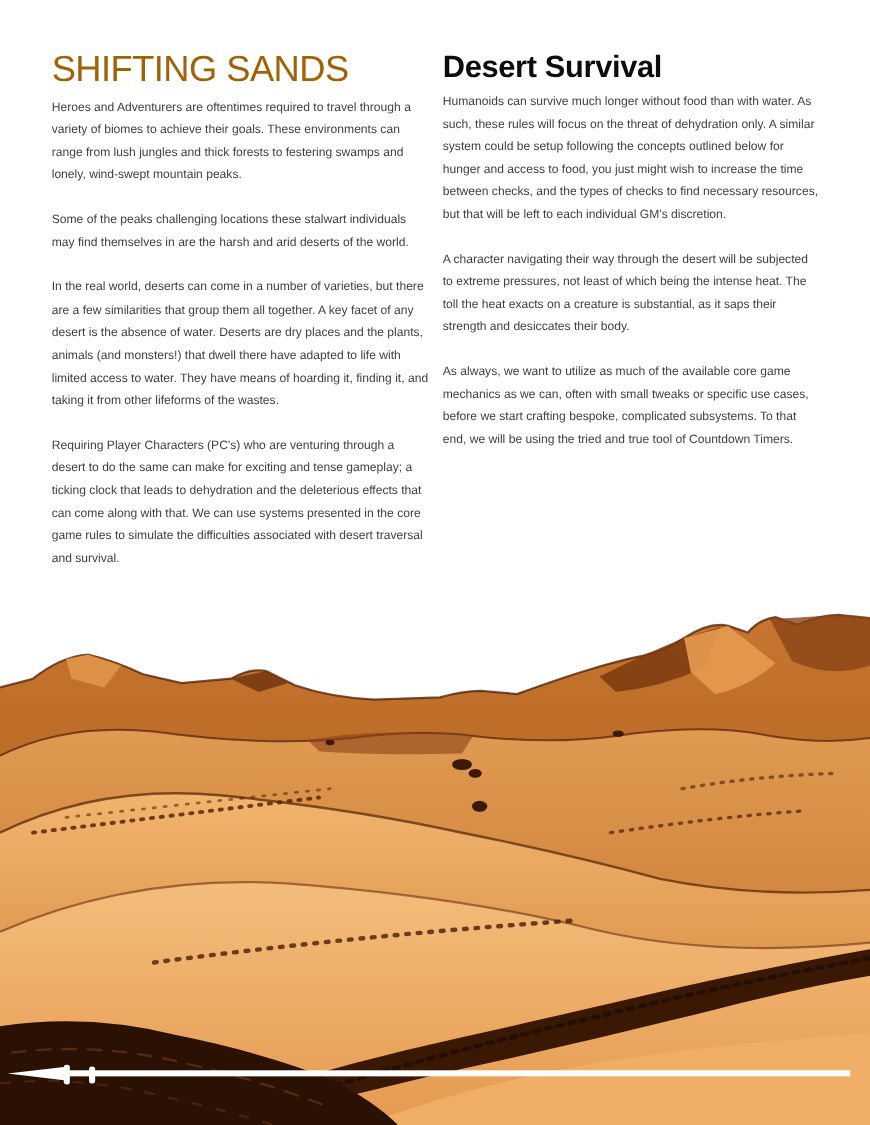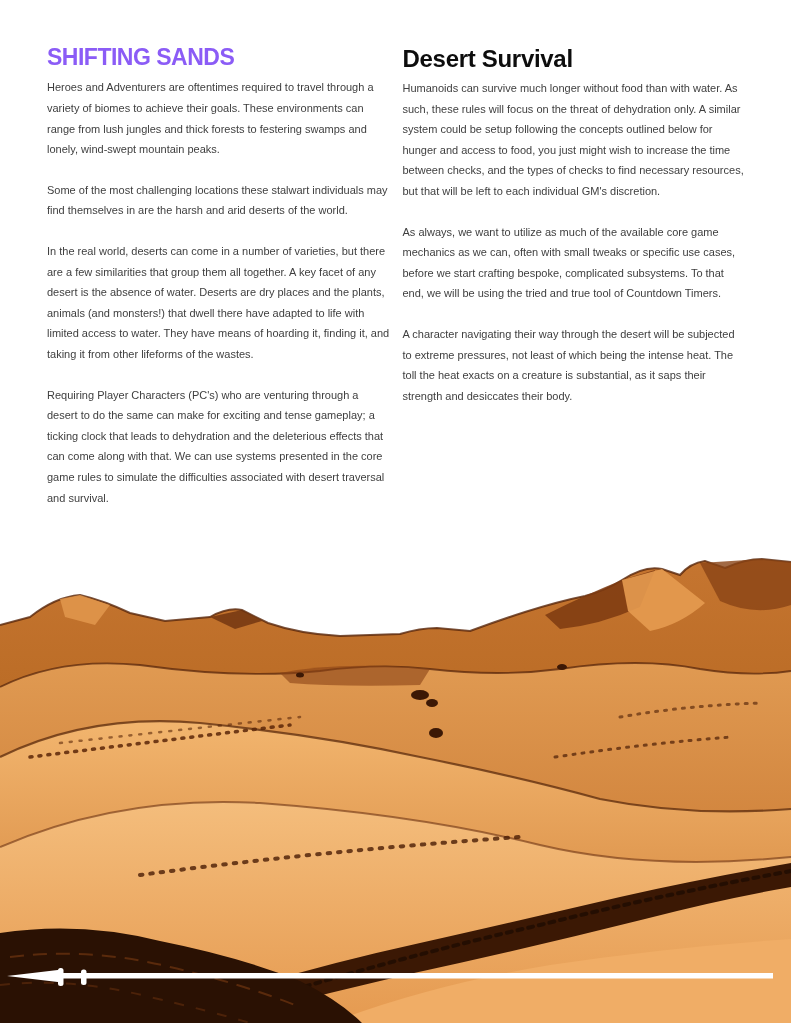--- a/index.html
+++ b/index.html
@@ -10,27 +10,27 @@
     overflow:hidden;
     font-family:"Liberation Sans","DejaVu Sans",sans-serif;
   }
   .columns{
     position:absolute;top:46px;left:47px;width:698px;
     display:flex;gap:13px;
   }
   .col{flex:1 1 0;min-width:0;}
   .col h1{
     margin:0 0 8px 0;
-    font-size:23px;line-height:1.02;
-    font-weight:700;letter-spacing:-0.5px;
-    color:#8b5cf6;
+    font-size:33px;line-height:1.02;
+    font-weight:400;letter-spacing:-0.5px;
+    color:#a16207;
   }
   .col h2{
     margin:1px 0 7px 0;
-    font-size:24px;line-height:1.0;
+    font-size:28px;line-height:1.0;
     font-weight:800;letter-spacing:-0.3px;
     color:#0d0d0d;
   }
   .col p{
     margin:0 0 20px 0;
     font-size:11px;line-height:20.6px;
     color:#3e3e3e;
   }
   figure.desert{
     position:absolute;left:0;top:545px;margin:0;
@@ -40,29 +40,29 @@
 </style>
 </head>
 <body>
 
 <div class="page">
 
   <div class="columns">
     <section class="col">
       <h1>SHIFTING SANDS</h1>
       <p>Heroes and Adventurers are oftentimes required to travel through a variety of biomes to achieve their goals. These environments can range from lush jungles and thick forests to festering swamps and lonely, wind-swept mountain peaks.</p>
-      <p>Some of the most challenging locations these stalwart individuals may find themselves in are the harsh and arid deserts of the world.</p>
+      <p>Some of the peaks challenging locations these stalwart individuals may find themselves in are the harsh and arid deserts of the world.</p>
       <p>In the real world, deserts can come in a number of varieties, but there are a few similarities that group them all together. A key facet of any desert is the absence of water. Deserts are dry places and the plants, animals (and monsters!) that dwell there have adapted to life with limited access to water. They have means of hoarding it, finding it, and taking it from other lifeforms of the wastes.</p>
       <p>Requiring Player Characters (PC's) who are venturing through a desert to do the same can make for exciting and tense gameplay; a ticking clock that leads to dehydration and the deleterious effects that can come along with that. We can use systems presented in the core game rules to simulate the difficulties associated with desert traversal and survival.</p>
     </section>
     <section class="col">
       <h2>Desert Survival</h2>
       <p>Humanoids can survive much longer without food than with water. As such, these rules will focus on the threat of dehydration only. A similar system could be setup following the concepts outlined below for hunger and access to food, you just might wish to increase the time between checks, and the types of checks to find necessary resources, but that will be left to each individual GM's discretion.</p>
+      <p>A character navigating their way through the desert will be subjected to extreme pressures, not least of which being the intense heat. The toll the heat exacts on a creature is substantial, as it saps their strength and desiccates their body.</p>
       <p>As always, we want to utilize as much of the available core game mechanics as we can, often with small tweaks or specific use cases, before we start crafting bespoke, complicated subsystems. To that end, we will be using the tried and true tool of Countdown Timers.</p>
-      <p>A character navigating their way through the desert will be subjected to extreme pressures, not least of which being the intense heat. The toll the heat exacts on a creature is substantial, as it saps their strength and desiccates their body.</p>
     </section>
   </div>
 
   <figure class="desert">
     <svg viewBox="0 0 791 478" preserveAspectRatio="none">
       <defs>
         <linearGradient id="gFar" x1="0" y1="0" x2="0" y2="1">
           <stop offset="0" stop-color="#c57530"></stop>
           <stop offset="0.5" stop-color="#b4661f"></stop>
           <stop offset="1" stop-color="#c97a33"></stop>

